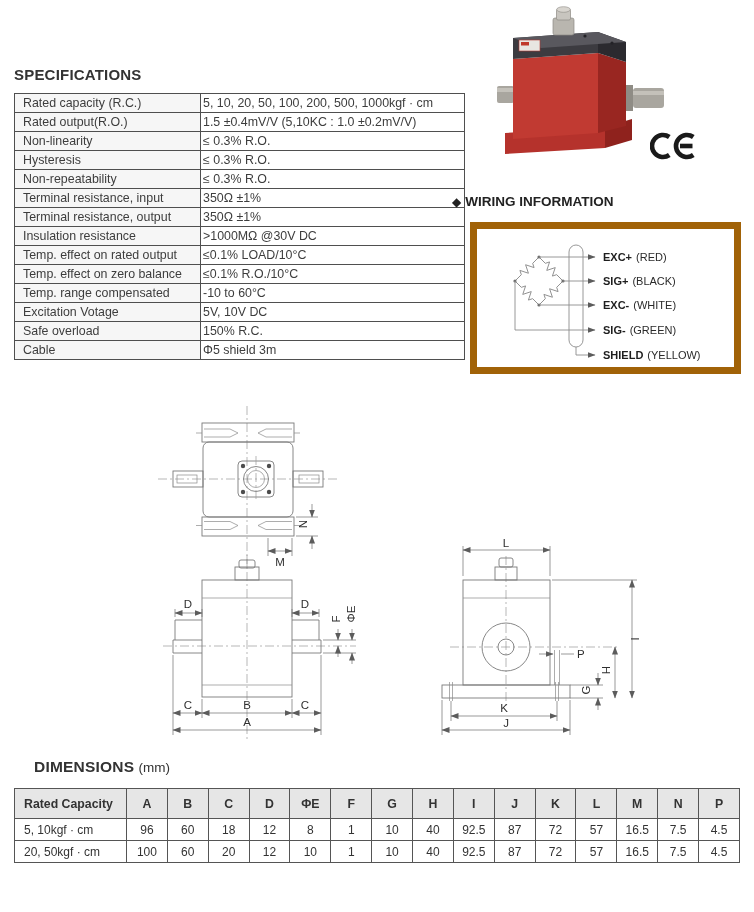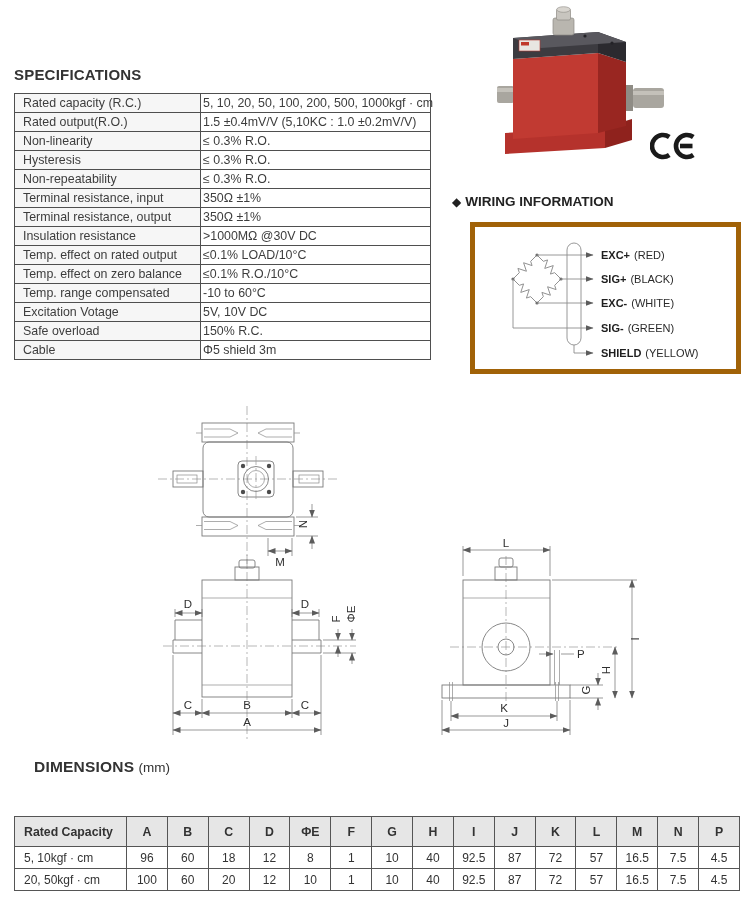--- a/index.html
+++ b/index.html
@@ -9,35 +9,35 @@
 
   
   .spec-title { position:absolute; left:14px; top:66px; font-size:15px; font-weight:bold; color:#333; letter-spacing:.2px; }
   .wiring-title { position:absolute; left:452px; top:194px; font-size:13.5px; font-weight:bold; color:#222; }
   .wiring-title .diamond { font-size:12px; margin-right:4px; }
   .dim-title { position:absolute; left:14px; top:758px; font-size:15.5px; color:#333; }
   .dim-title .b { font-weight:bold; letter-spacing:.2px;margin-left:20px; }
   .dim-title .u { font-weight:normal; font-size:13.5px; }
 
   
-  table.spec { position:absolute; left:14px; top:93px; width:417px; border-collapse:collapse; table-layout:fixed; }
+  table.spec { position:absolute; left:14px; top:93px; width:451px; border-collapse:collapse; table-layout:fixed; }
   table.spec td { border:1px solid #4f4f4f; font-size:12.4px; color:#3d3d3d; padding:1.5px 8px; height:19px; vertical-align:middle; white-space:nowrap; }
   table.spec td:first-child { width:186px; background:#f6f6f6; }
   table.spec td:last-child { padding-left:2px; background:#fff; }
   table.spec { border:1px solid #3f3f3f; }
 
   
-  table.dims { position:absolute; left:14px; top:816px; width:726px; border-collapse:collapse; table-layout:fixed; }
+  table.dims { position:absolute; left:14px; top:788px; width:726px; border-collapse:collapse; table-layout:fixed; }
   table.dims th, table.dims td { border:1px solid #555; font-size:12px; color:#333; text-align:center; vertical-align:middle; white-space:nowrap; }
   table.dims th { background:#e6e6e6; font-weight:bold; height:30px; font-size:12.3px; }
   table.dims td { height:22px; background:#fff; }
   table.dims th.cap, table.dims td.cap { width:112px; text-align:left; padding-left:9px; }
 
   
-  .wiring-box { position:absolute; left:470px; top:222px; width:271px; height:152px; border:5px solid #a16207; background:#fff; }
+  .wiring-box { position:absolute; left:470px; top:222px; width:271px; height:152px; border:7px solid #a16207; background:#fff; }
 
   
   .photo { position:absolute; left:495px; top:2px; width:175px; height:160px; }
   .ce { position:absolute; left:650px; top:131px; width:46px; height:30px; }
 
   
   .tv { position:absolute; left:150px; top:398px; }
   .fv { position:absolute; left:148px; top:553px; }
   .sv { position:absolute; left:430px; top:538px; }
 

